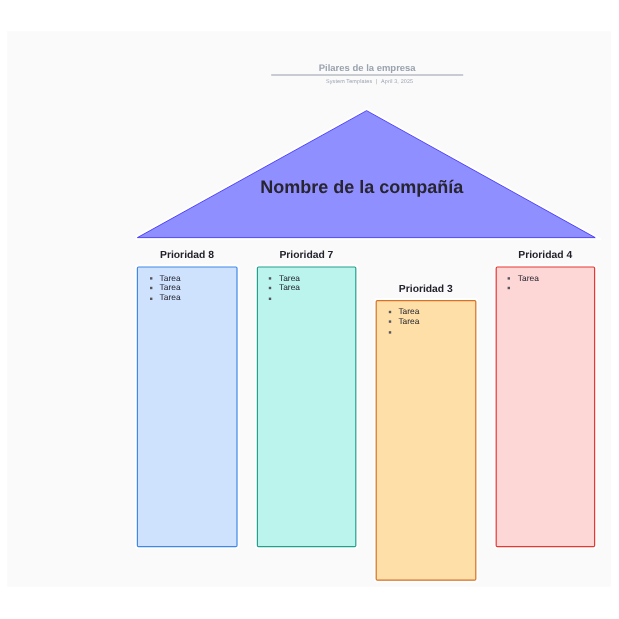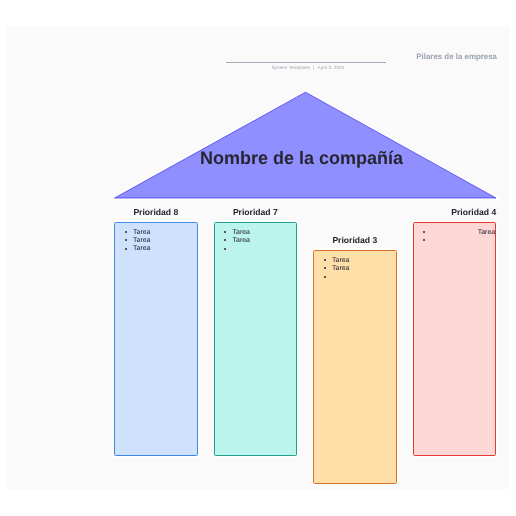--- a/index.html
+++ b/index.html
@@ -7,51 +7,51 @@
        font-family:"Liberation Sans",sans-serif;overflow:hidden;
        -webkit-font-smoothing:antialiased;text-rendering:geometricPrecision;}
 
   
   .canvas{position:absolute;left:6px;top:26px;width:503px;height:463px;background:#fafafa;}
 
   
   .grp{position:absolute;left:114.5px;top:0;width:382px;height:463px;}
 
   
-  .title{position:absolute;left:-5.5px;top:25.6px;width:382px;text-align:right;
+  .title{position:absolute;left:-5.5px;top:25.6px;width:382px;text-align:center;
          font-size:7.9px;font-weight:700;color:#9ba3af;letter-spacing:0;
          white-space:nowrap;}
   .rule{position:absolute;left:105.5px;top:36px;width:160px;height:1px;background:#a7adb8;}
   .sub{position:absolute;left:-3.5px;top:38.5px;width:382px;text-align:center;
        font-size:4.5px;font-weight:400;color:#9ba3af;letter-spacing:.12px;
        white-space:nowrap;}
   .sub .sep{display:inline-block;margin:0 3px;}
 
   
   .tri{position:absolute;left:-7.3px;top:63.6px;display:block;}
   .triLabel{position:absolute;left:-10px;top:122px;width:382px;text-align:center;
-            font-size:18px;font-weight:700;color:#262530;letter-spacing:0;
+            font-size:15px;font-weight:700;color:#262530;letter-spacing:0;
             white-space:nowrap;}
 
   
   .colTitle{position:absolute;top:180.5px;width:83.7px;text-align:center;
             font-size:8.6px;font-weight:700;color:#22222c;white-space:nowrap;}
   .col{position:absolute;top:196.3px;width:83.7px;height:234px;
        border-radius:1.5px;box-sizing:border-box;border:1px solid #999;
        box-shadow:0 0 0 1.6px #ffffff;}
   .items{position:absolute;left:0;top:5.4px;width:100%;}
   .item{position:relative;height:8.2px;padding-left:18px;
         font-size:7px;font-weight:400;color:#1f1f2b;line-height:8.2px;
         white-space:nowrap;}
   .item::before{content:"";position:absolute;left:9.6px;top:2.6px;
         width:2px;height:2px;background:#55555d;}
 
   
   .c1,.t1{left:-6.5px;}  .c2,.t2{left:93px;}
-  .c3,.t3{left:192.5px;margin-top:28px;} .c4,.t4{left:292px;text-align:right;}
+  .c3,.t3{left:192.5px;margin-top:28px;} .c4,.t4{left:292px;}
   .c1{background:#cfe2fd;border-color:#4087e8;}
   .c2{background:#baf4ed;border-color:#23a08d;}
   .c3{background:#fedfa8;border-color:#d4722a;}
   .c4{background:#fdd6d6;border-color:#e63832;}
 </style>
 </head>
 <body>
 
 <div class="canvas">
  <div class="grp">

